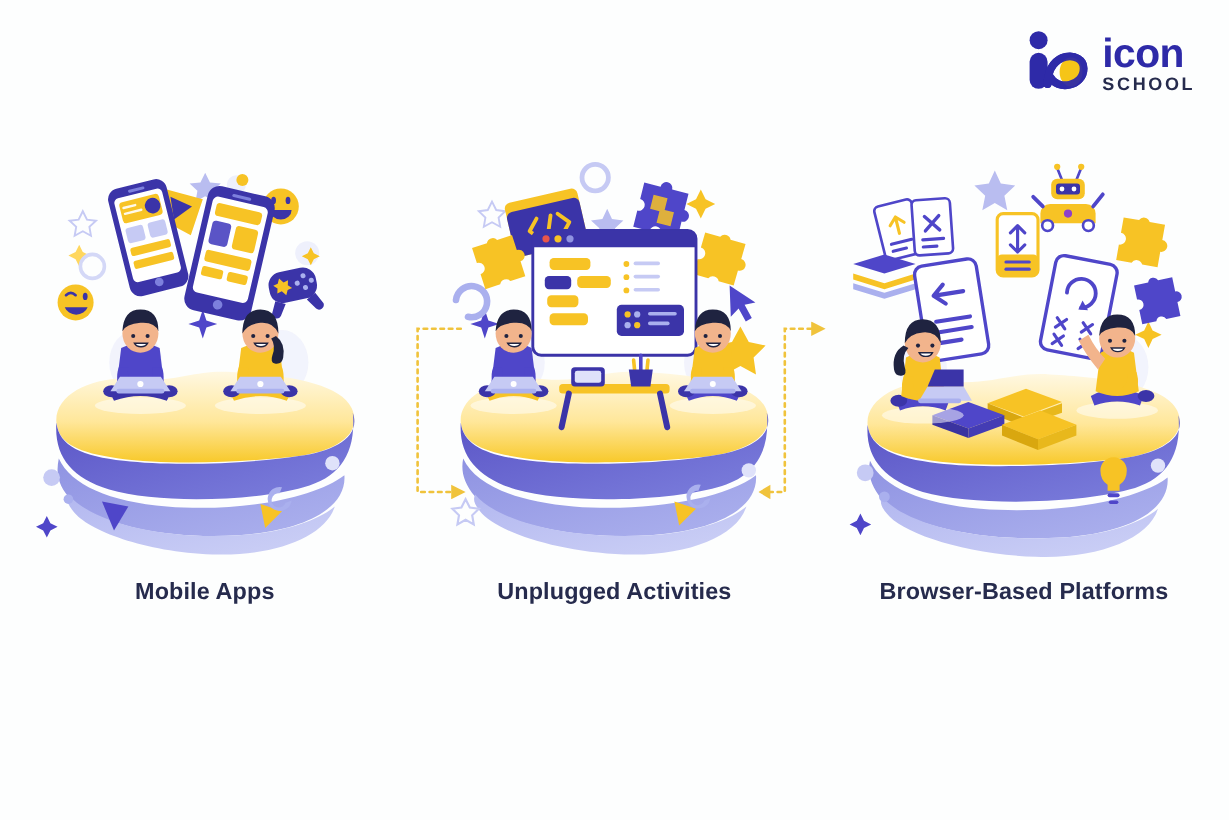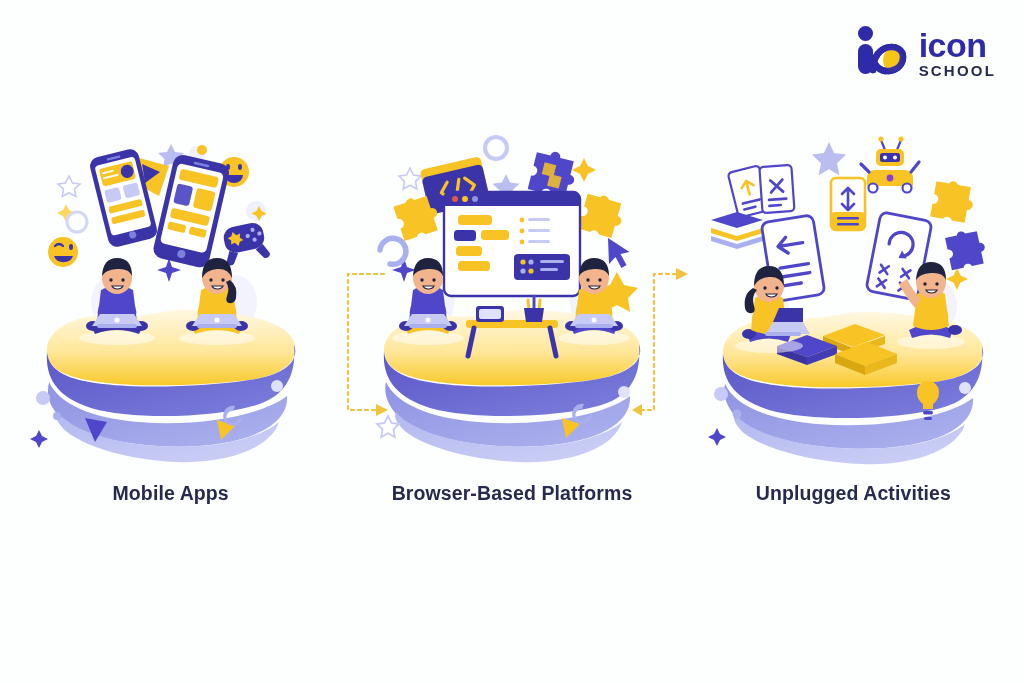--- a/index.html
+++ b/index.html
@@ -596,20 +596,20 @@
       <path d="M44 0 l12 6 -12 6z" fill="#f0c33c"></path>
       <path d="M10 136 l-10 6 10 6z" fill="#f0c33c"></path>
     </svg>
   </div>
 
   <div class="captions">
     <div class="caption">
       <div class="caption-text">Mobile Apps</div>
     </div>
     <div class="caption">
+      <div class="caption-text">Unplugged Activities</div>
+    </div>
+    <div class="caption">
       <div class="caption-text">Browser-Based Platforms</div>
     </div>
-    <div class="caption">
-      <div class="caption-text">Unplugged Activities</div>
-    </div>
   </div>
 
 </div>
 
 </body></html>

